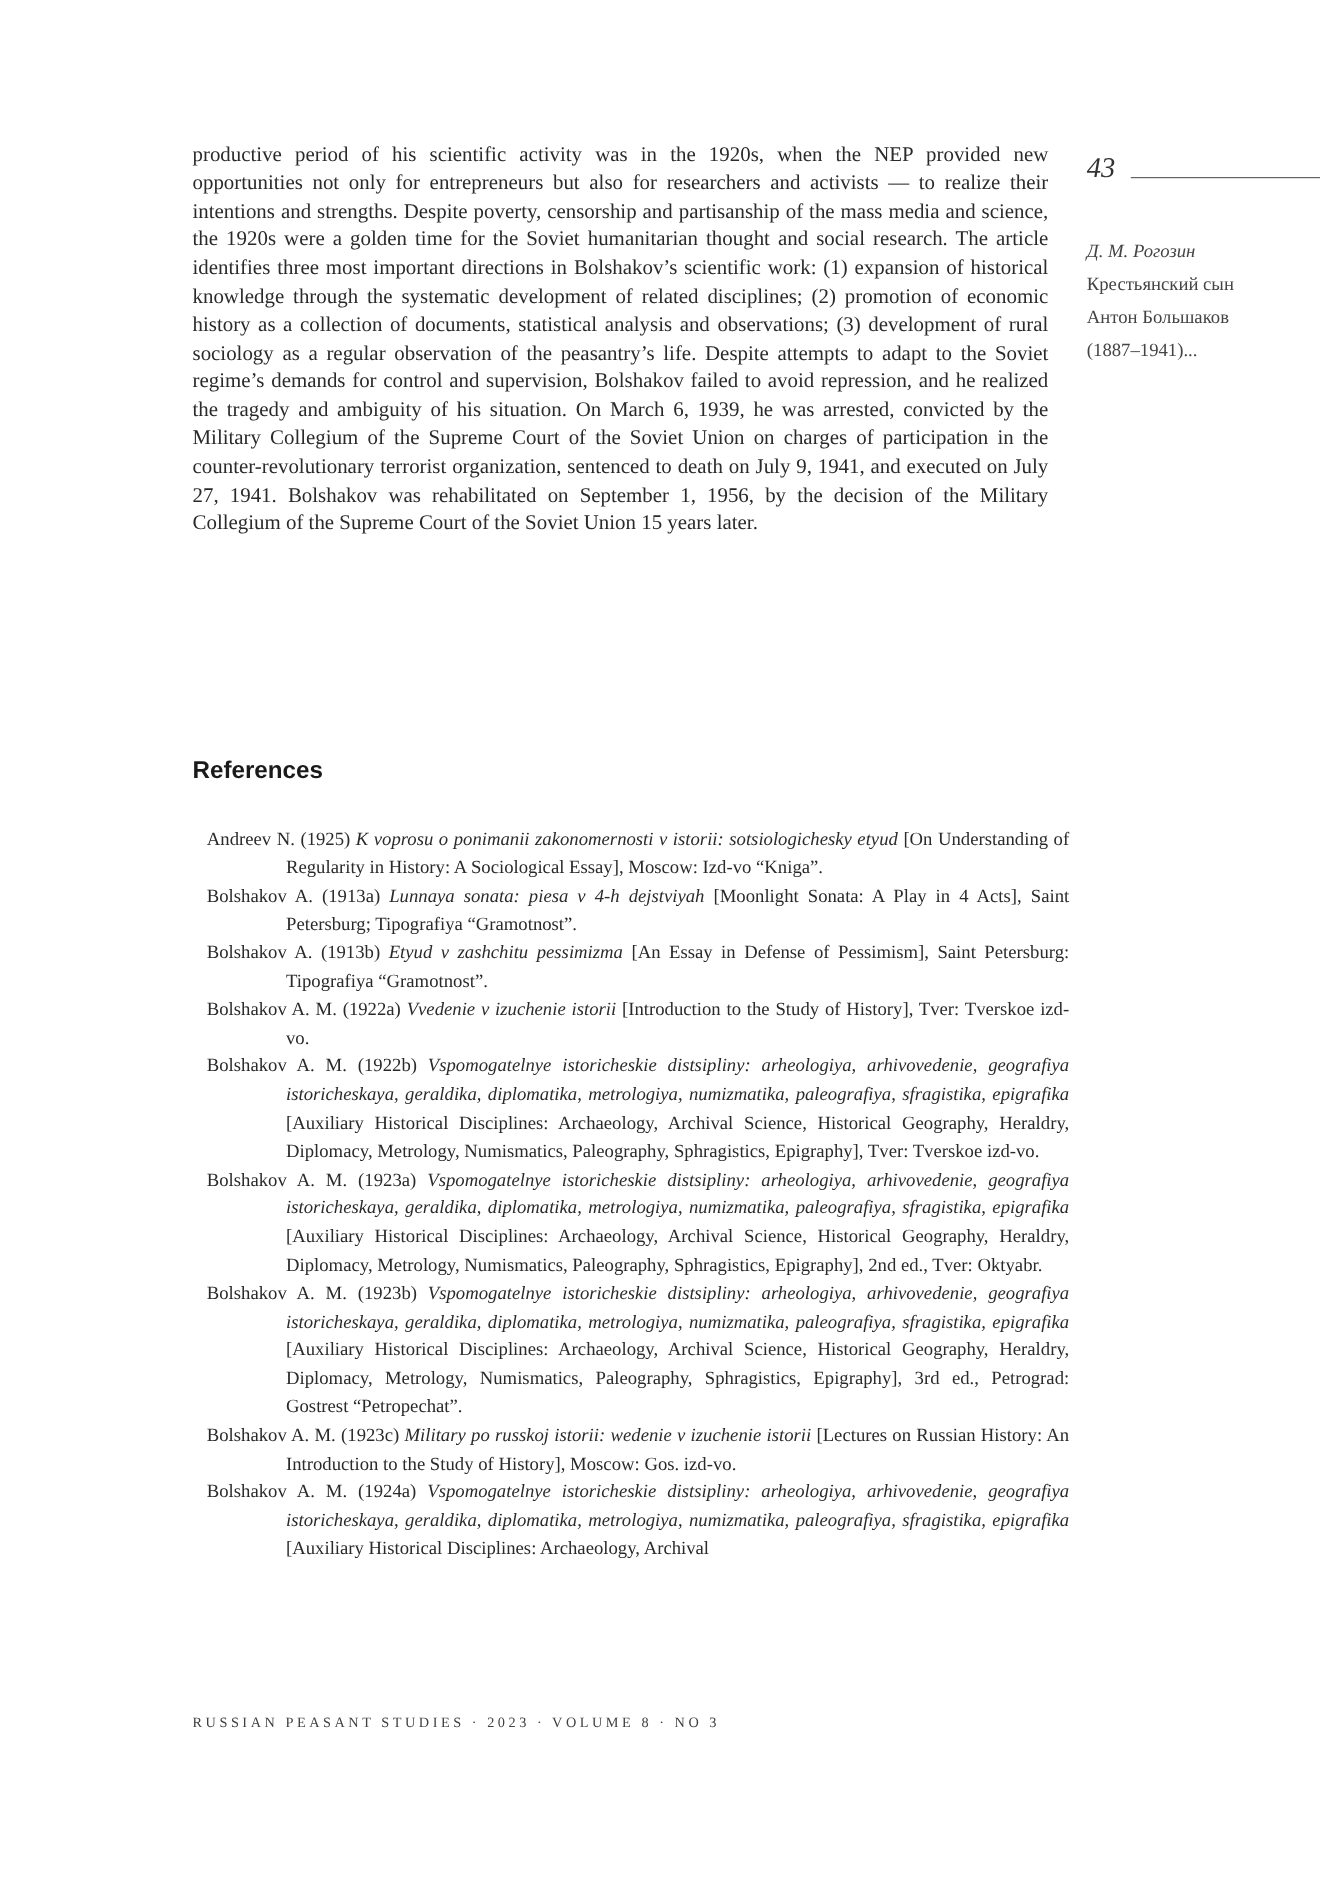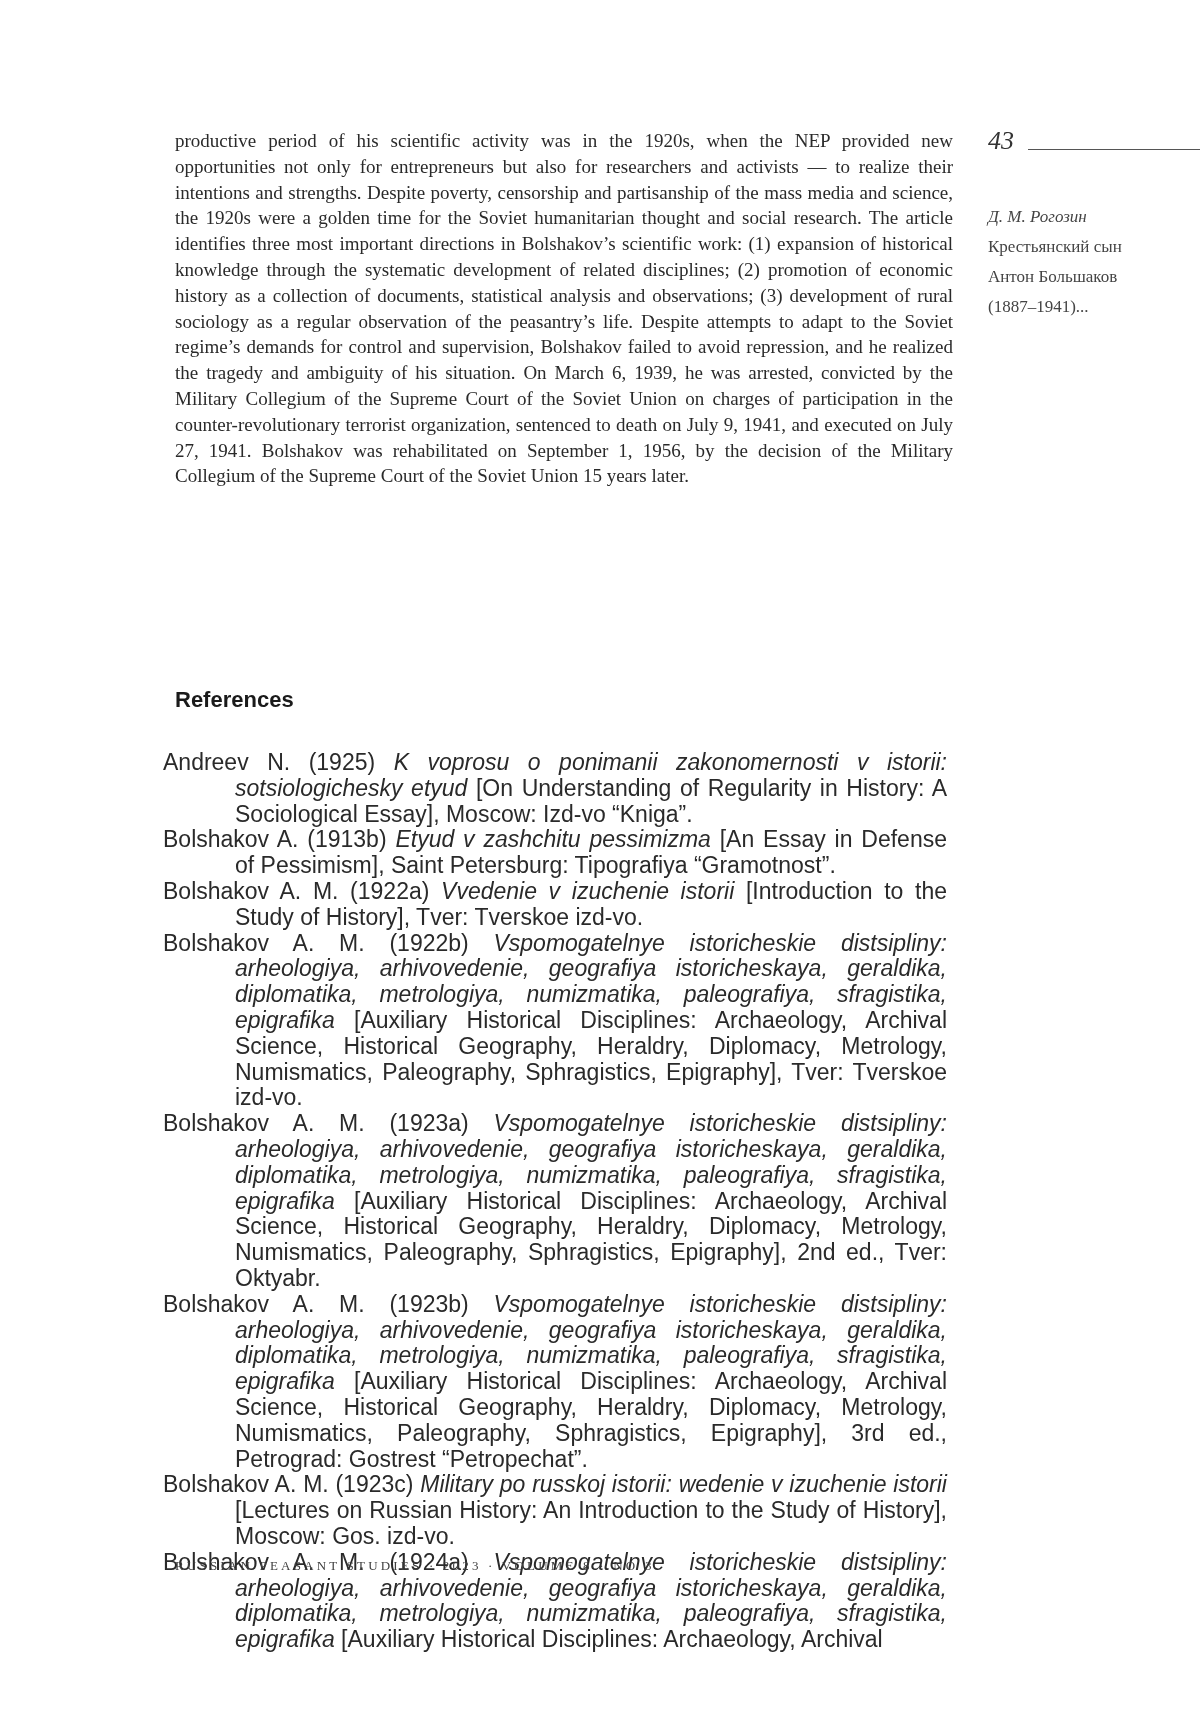--- a/index.html
+++ b/index.html
@@ -3,24 +3,24 @@
 <meta charset="utf-8">
 <style>
   html, body { margin: 0; padding: 0; background: #ffffff; }
   body { width: 1200px; height: 1710px; position: relative; overflow: hidden; color: #2a2a2a; }
   .main { position: absolute; left: 175px; top: 128px; width: 778px; font-family: Liberation Serif, serif; font-size: 19px; line-height: 25.8px; }
   .abstract p { margin: 0; text-align: justify; hyphens: manual; }
   .abstract { word-spacing: 0px; }
   .keywords { margin-top: 12px; }
   .keywords em { font-style: italic; }
   .refs-title { position: absolute; left: 175px; top: 687px; font-family: "Liberation Sans", sans-serif; font-weight: bold; font-size: 22px; color: #1a1a1a; }
-  .refs { position: absolute; left: 163px; top: 750px; width: 784px; font-family: Liberation Sans, sans-serif; font-size: 23px; line-height: 25.8px; }
+  .refs { position: absolute; left: 188px; top: 750px; width: 784px; font-family: Liberation Serif, serif; font-size: 17px; line-height: 25.8px; }
   .ref { padding-left: 72px; text-indent: -72px; text-align: justify; margin: 0; }
   .ref em { font-style: italic; }
-  .side { position: absolute; left: 988px; top: 128px; width: 212px; font-family: "Liberation Serif", serif; }
+  .side { position: absolute; left: 988px; top: 140px; width: 212px; font-family: "Liberation Serif", serif; }
   .pagenum-row { display: flex; align-items: flex-end; }
   .pagenum { font-style: italic; font-size: 26px; color: #333; line-height: 1; }
   .pagerule { flex: 1; height: 0; border-bottom: 1.5px solid #555; margin-left: 14px; margin-bottom: 4px; }
   .runhead { margin-top: 48px; font-size: 17px; line-height: 30px; color: #444; }
   .runhead .author { font-style: italic; }
   .footer { position: absolute; left: 175px; top: 1558px; font-family: "Liberation Serif", serif; font-size: 13px; letter-spacing: 3.2px; color: #404040; text-transform: uppercase; }
 </style>
 </head>
 <body>
 
@@ -40,20 +40,21 @@
 <div class="main">
   <div class="abstract">
     <p>productive period of his scientific activity was in the 1920s, when the NEP provided new opportunities not only for entrepreneurs but also for researchers and activists — to re­alize their intentions and strengths. Despite poverty, censorship and partisanship of the mass media and science, the 1920s were a golden time for the Soviet humanitari­an thought and social research. The article identifies three most important directions in Bolshakov’s scientific work: (1) expansion of historical knowledge through the systemat­ic development of related disciplines; (2) promotion of economic history as a collection of documents, statistical analysis and observations; (3) development of rural sociology as a regular observation of the peasantry’s life. Despite attempts to adapt to the Sovi­et regime’s demands for control and supervision, Bolshakov failed to avoid repression, and he realized the tragedy and ambiguity of his situation. On March 6, 1939, he was arrested, convicted by the Military Collegium of the Supreme Court of the Soviet Un­ion on charges of participation in the counter-revolutionary terrorist organization, sen­tenced to death on July 9, 1941, and executed on July 27, 1941. Bolshakov was rehabil­itated on September 1, 1956, by the decision of the Military Collegium of the Supreme Court of the Soviet Union 15 years later.</p>
   </div>
 </div>
 
 <div class="refs-title">References</div>
 
 <div class="refs">
   <p class="ref"><span>Andreev N. (1925) </span><em>K voprosu o ponimanii zakonomernosti v istorii: sotsiologichesky etyud</em><span> [On Understanding of Regularity in History: A Sociological Essay], Moscow: Izd-vo “Kniga”.</span></p>
+  <p class="ref"><span>Bolshakov A. (1913a) </span><em>Lunnaya sonata: piesa v 4-h dejstviyah</em><span> [Moonlight Sonata: A Play in 4 Acts], Saint Petersburg; Tipografiya “Gramotnost”.</span></p>
   <p class="ref"><span>Bolshakov A. (1913b) </span><em>Etyud v zashchitu pessimizma</em><span> [An Essay in Defense of Pessimism], Saint Petersburg: Tipografiya “Gramotnost”.</span></p>
   <p class="ref"><span>Bolshakov A. M. (1922a) </span><em>Vvedenie v izuchenie istorii</em><span> [Introduction to the Study of History], Tver: Tverskoe izd-vo.</span></p>
   <p class="ref"><span>Bolshakov A. M. (1922b) </span><em>Vspomogatelnye istoricheskie distsipliny: arheologiya, arhivovedenie, geografiya istoricheskaya, geraldika, diplomatika, metrologiya, numizmatika, paleo­grafiya, sfragistika, epigrafika</em><span> [Auxiliary Historical Disciplines: Archaeology, Archival Science, Historical Geography, Heraldry, Diplomacy, Metrology, Numismatics, Paleog­raphy, Sphragistics, Epigraphy], Tver: Tverskoe izd-vo.</span></p>
   <p class="ref"><span>Bolshakov A. M. (1923a) </span><em>Vspomogatelnye istoricheskie distsipliny: arheologiya, arhivovedenie, geografiya istoricheskaya, geraldika, diplomatika, metrologiya, numizmatika, paleo­grafiya, sfragistika, epigrafika</em><span> [Auxiliary Historical Disciplines: Archaeology, Archival Science, Historical Geography, Heraldry, Diplomacy, Metrology, Numismatics, Paleog­raphy, Sphragistics, Epigraphy], 2nd ed., Tver: Oktyabr.</span></p>
   <p class="ref"><span>Bolshakov A. M. (1923b) </span><em>Vspomogatelnye istoricheskie distsipliny: arheologiya, arhivo­vedenie, geografiya istoricheskaya, geraldika, diplomatika, metrologiya, numiz­matika, paleografiya, sfragistika, epigrafika</em><span> [Auxiliary Historical Disciplines: Ar­chaeology, Archival Science, Historical Geography, Heraldry, Diplomacy, Metrology, Numismatics, Paleography, Sphragistics, Epigraphy], 3rd ed., Petrograd: Gostrest “Petropechat”.</span></p>
   <p class="ref"><span>Bolshakov A. M. (1923c) </span><em>Military po russkoj istorii: wedenie v izuchenie istorii</em><span> [Lectures on Rus­sian History: An Introduction to the Study of History], Moscow: Gos. izd-vo.</span></p>
   <p class="ref"><span>Bolshakov A. M. (1924a) </span><em>Vspomogatelnye istoricheskie distsipliny: arheologiya, arhivovedenie, geografiya istoricheskaya, geraldika, diplomatika, metrologiya, numizmatika, paleo­grafiya, sfragistika, epigrafika</em><span> [Auxiliary Historical Disciplines: Archaeology, Archival</span></p>
 </div>
 
 <div class="footer">Russian Peasant Studies · 2023 · Volume 8 · No 3</div>

